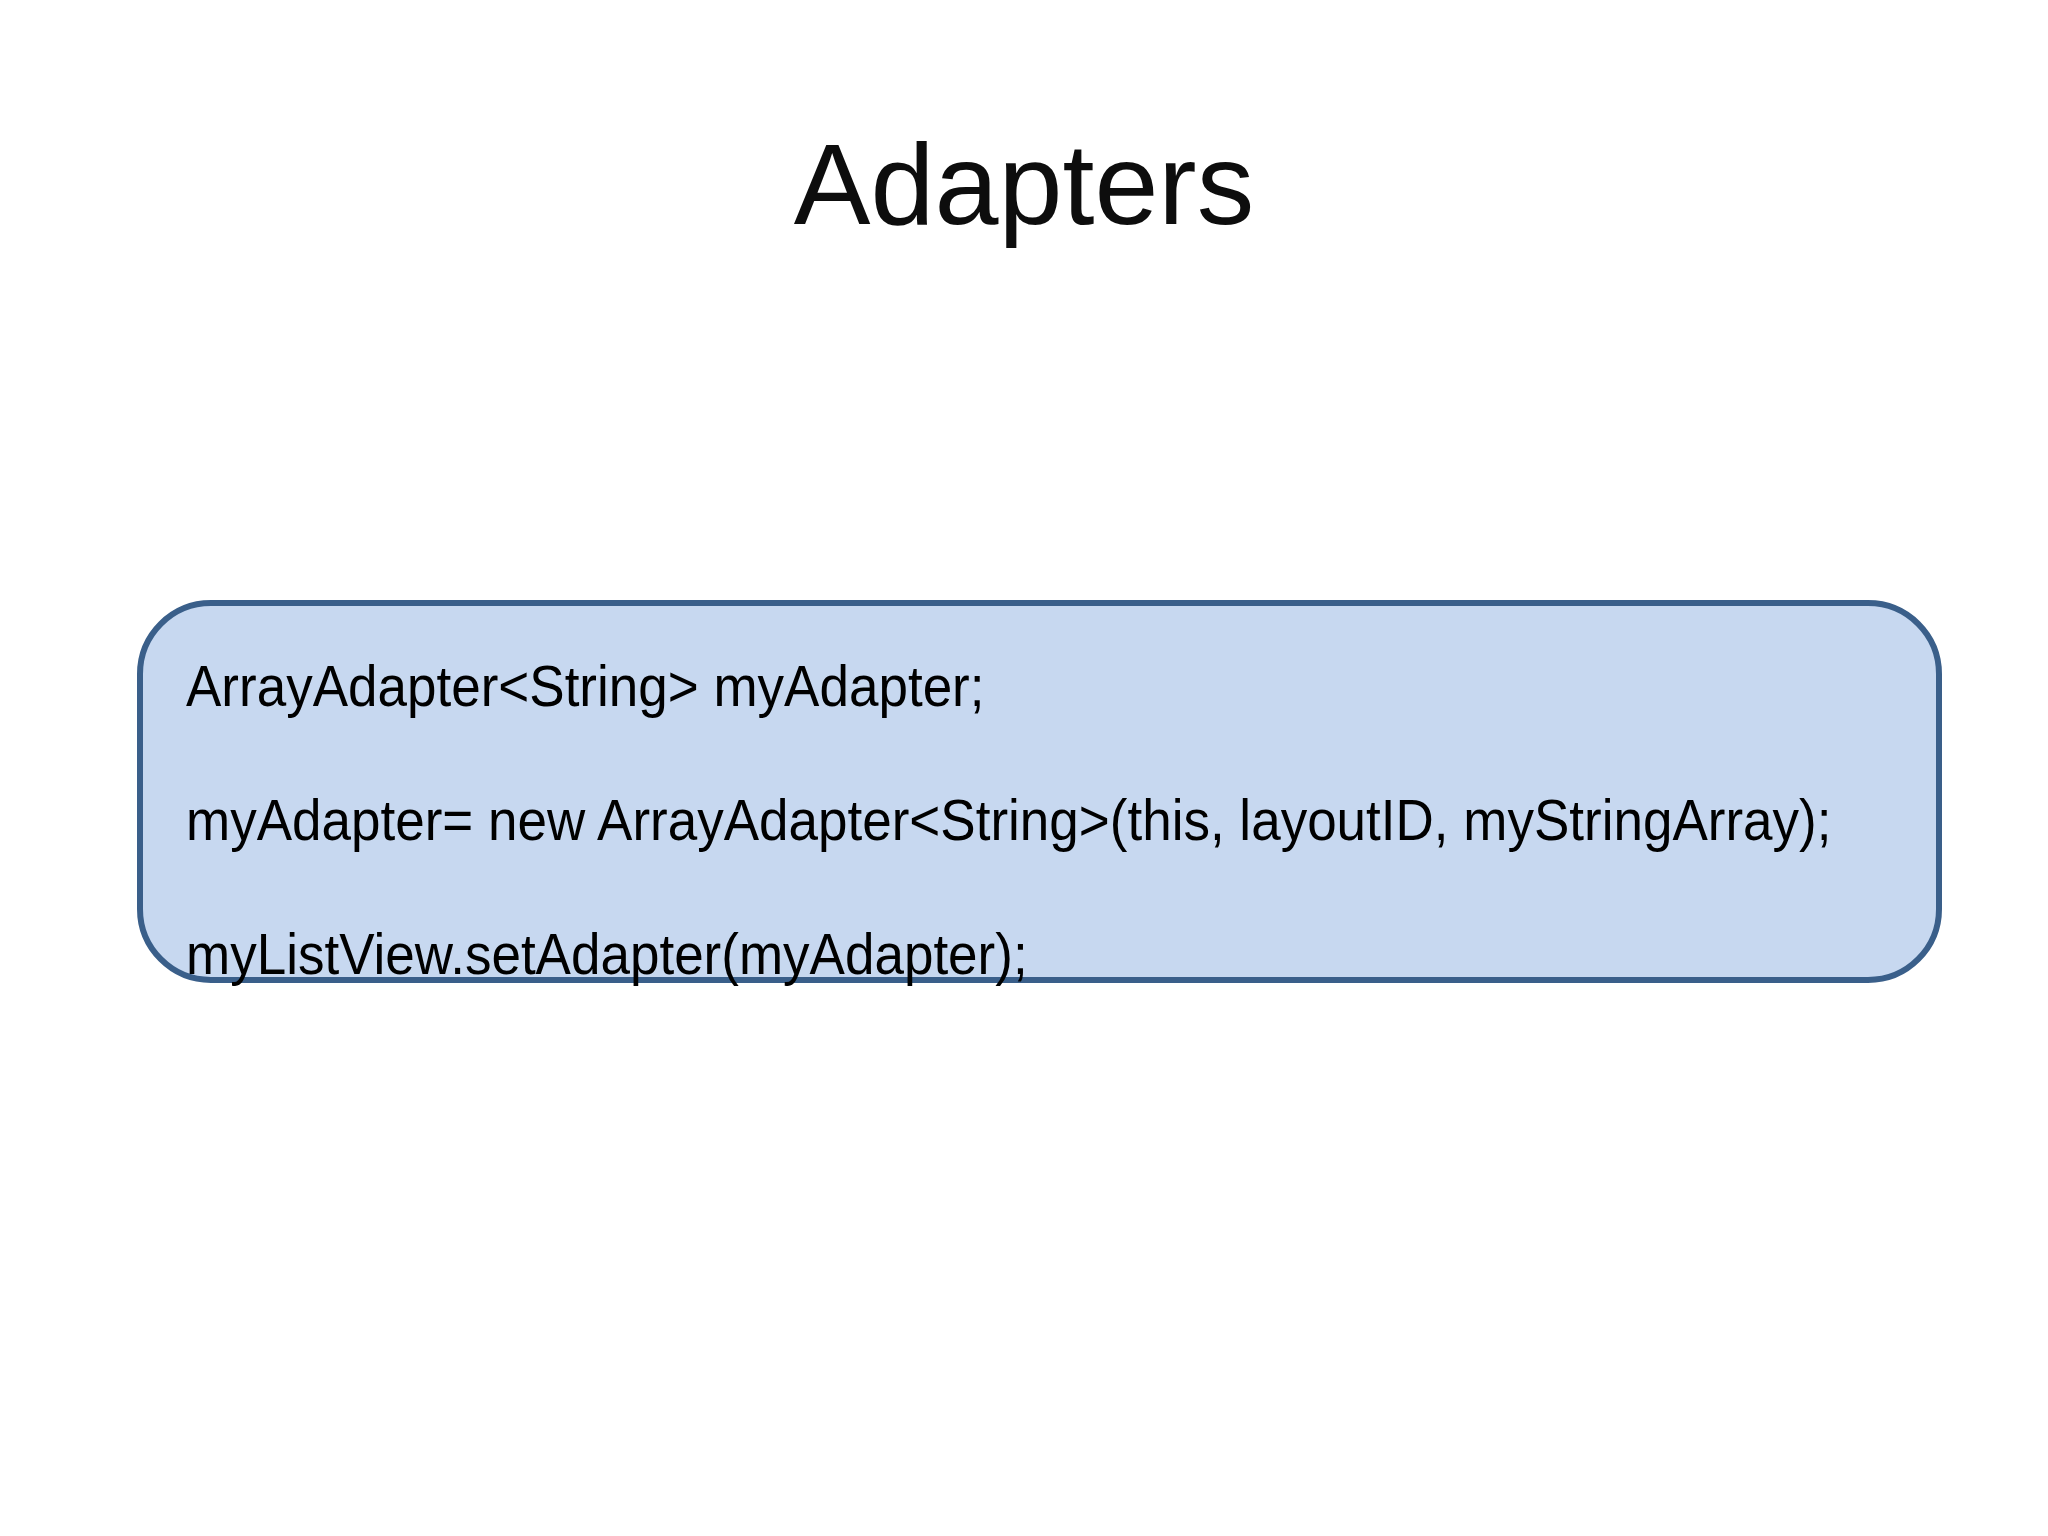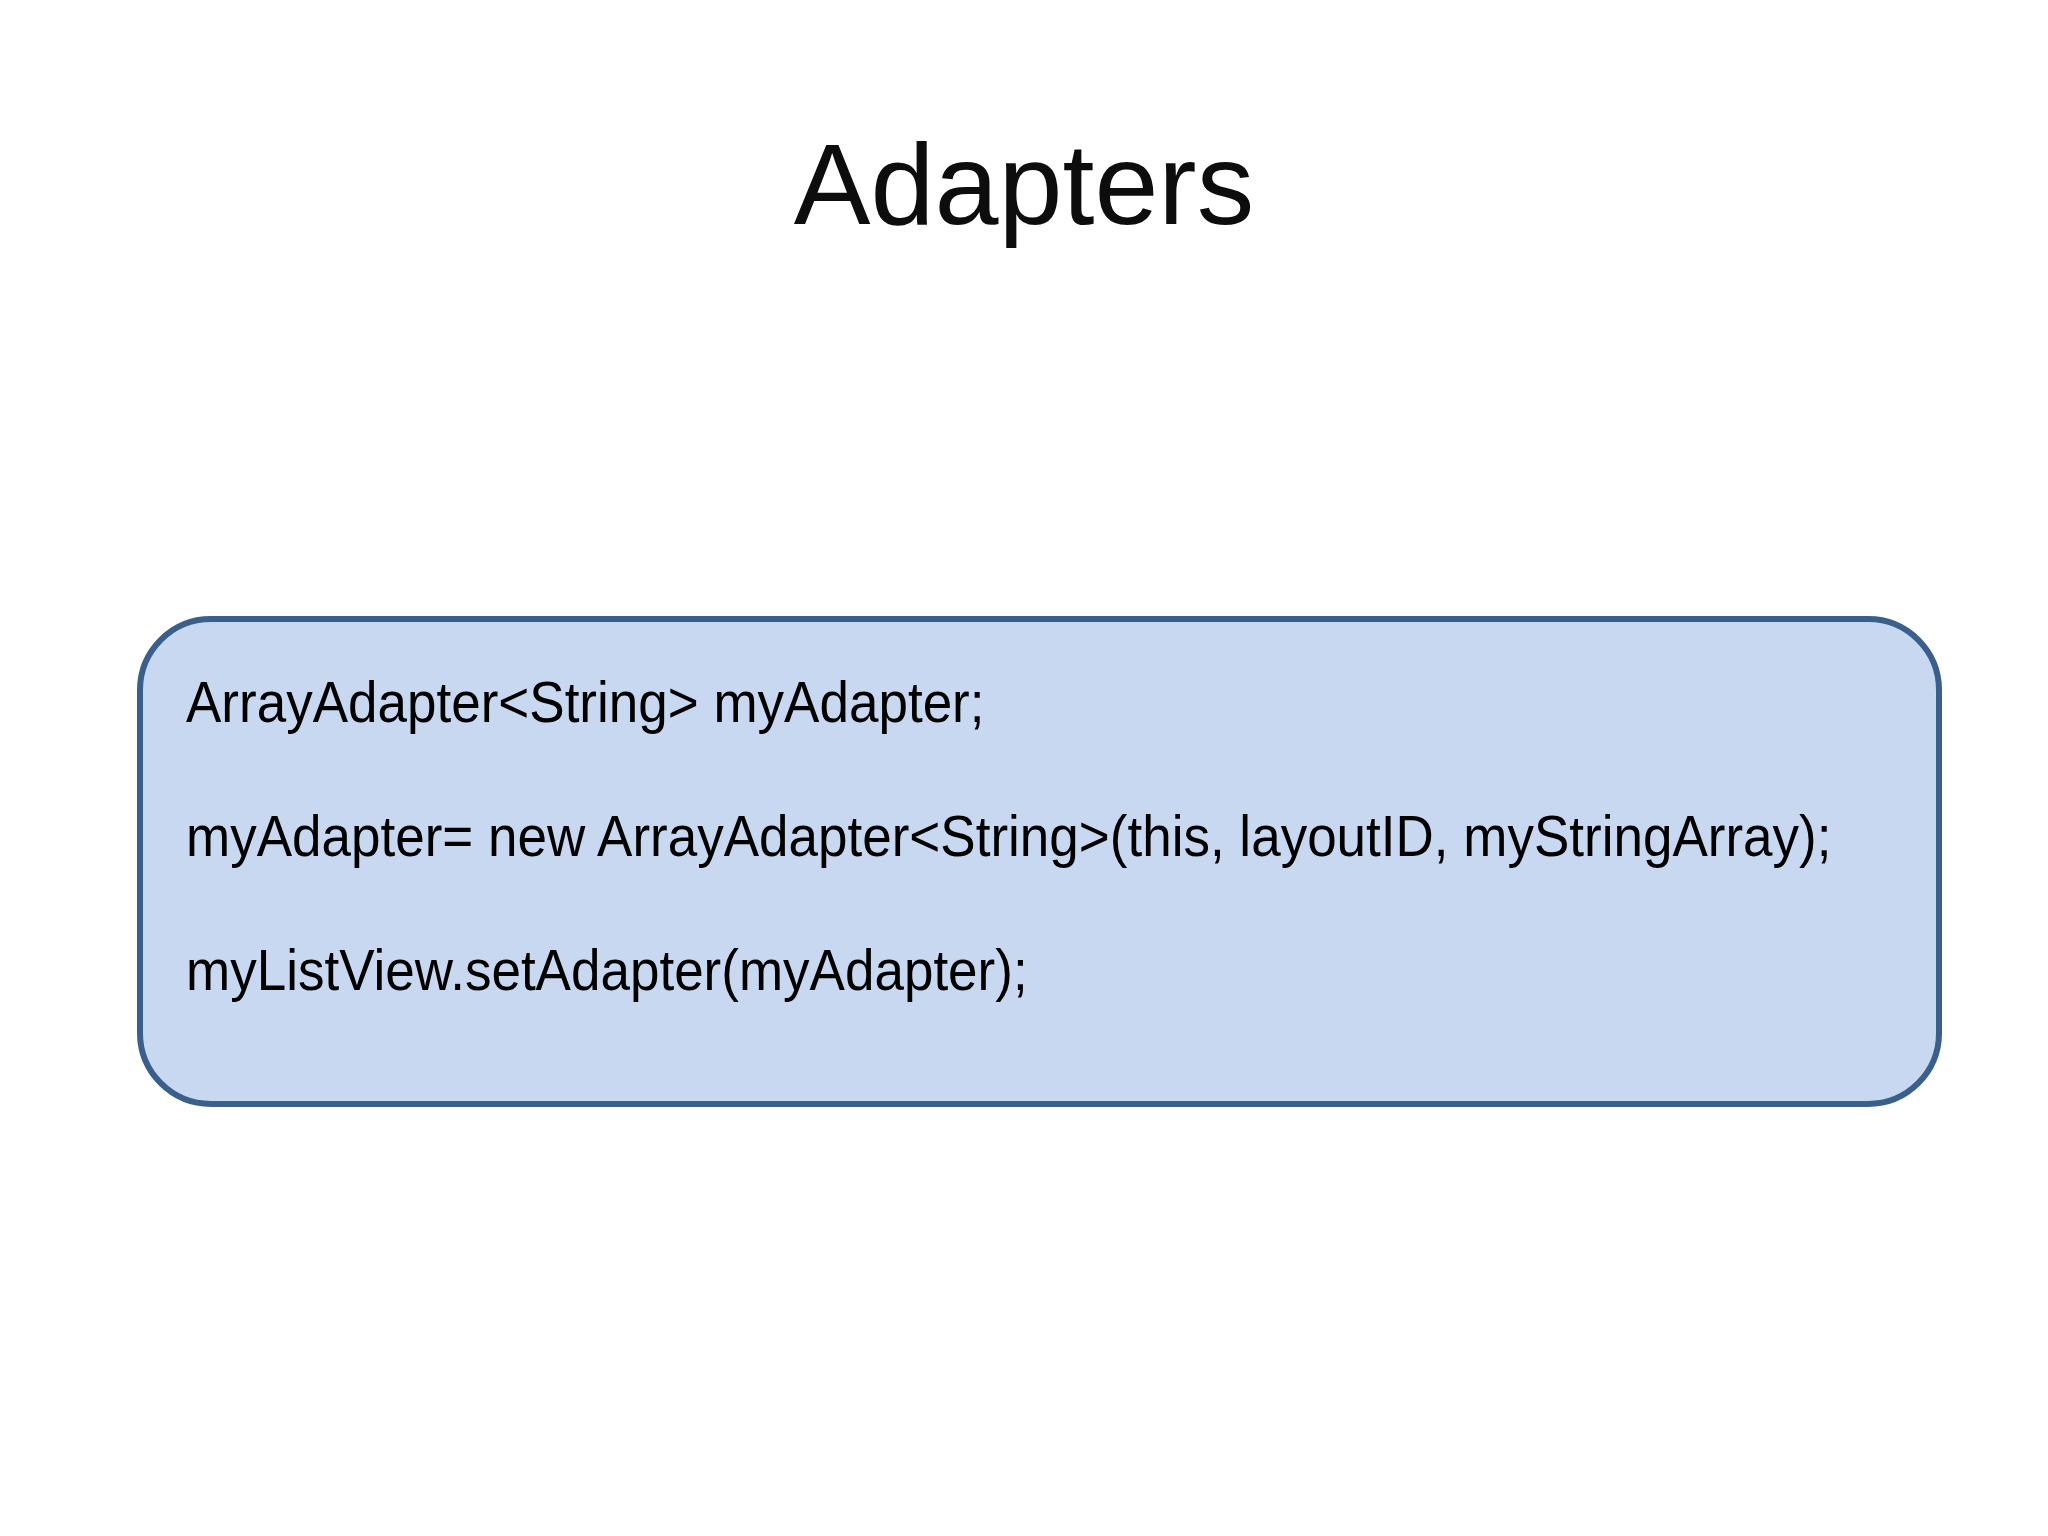--- a/index.html
+++ b/index.html
@@ -24,23 +24,23 @@
     text-align: center;
     font-size: 115px;
     line-height: 132px;
     font-weight: 400;
     color: #0d0d0d;
     letter-spacing: 0;
   }
   .code-box {
     position: absolute;
     left: 137px;
-    top: 616px;
+    top: 600px;
     width: 1805px;
-    height: 491px;
+    height: 383px;
     box-sizing: border-box;
     background: #c7d8f0;
     border: 6px solid #3a5f8a;
     border-radius: 74px;
     padding: 13px 30px 0 43px;
   }
   .code-line {
     margin: 0;
     font-size: 57px;
     line-height: 134px;

